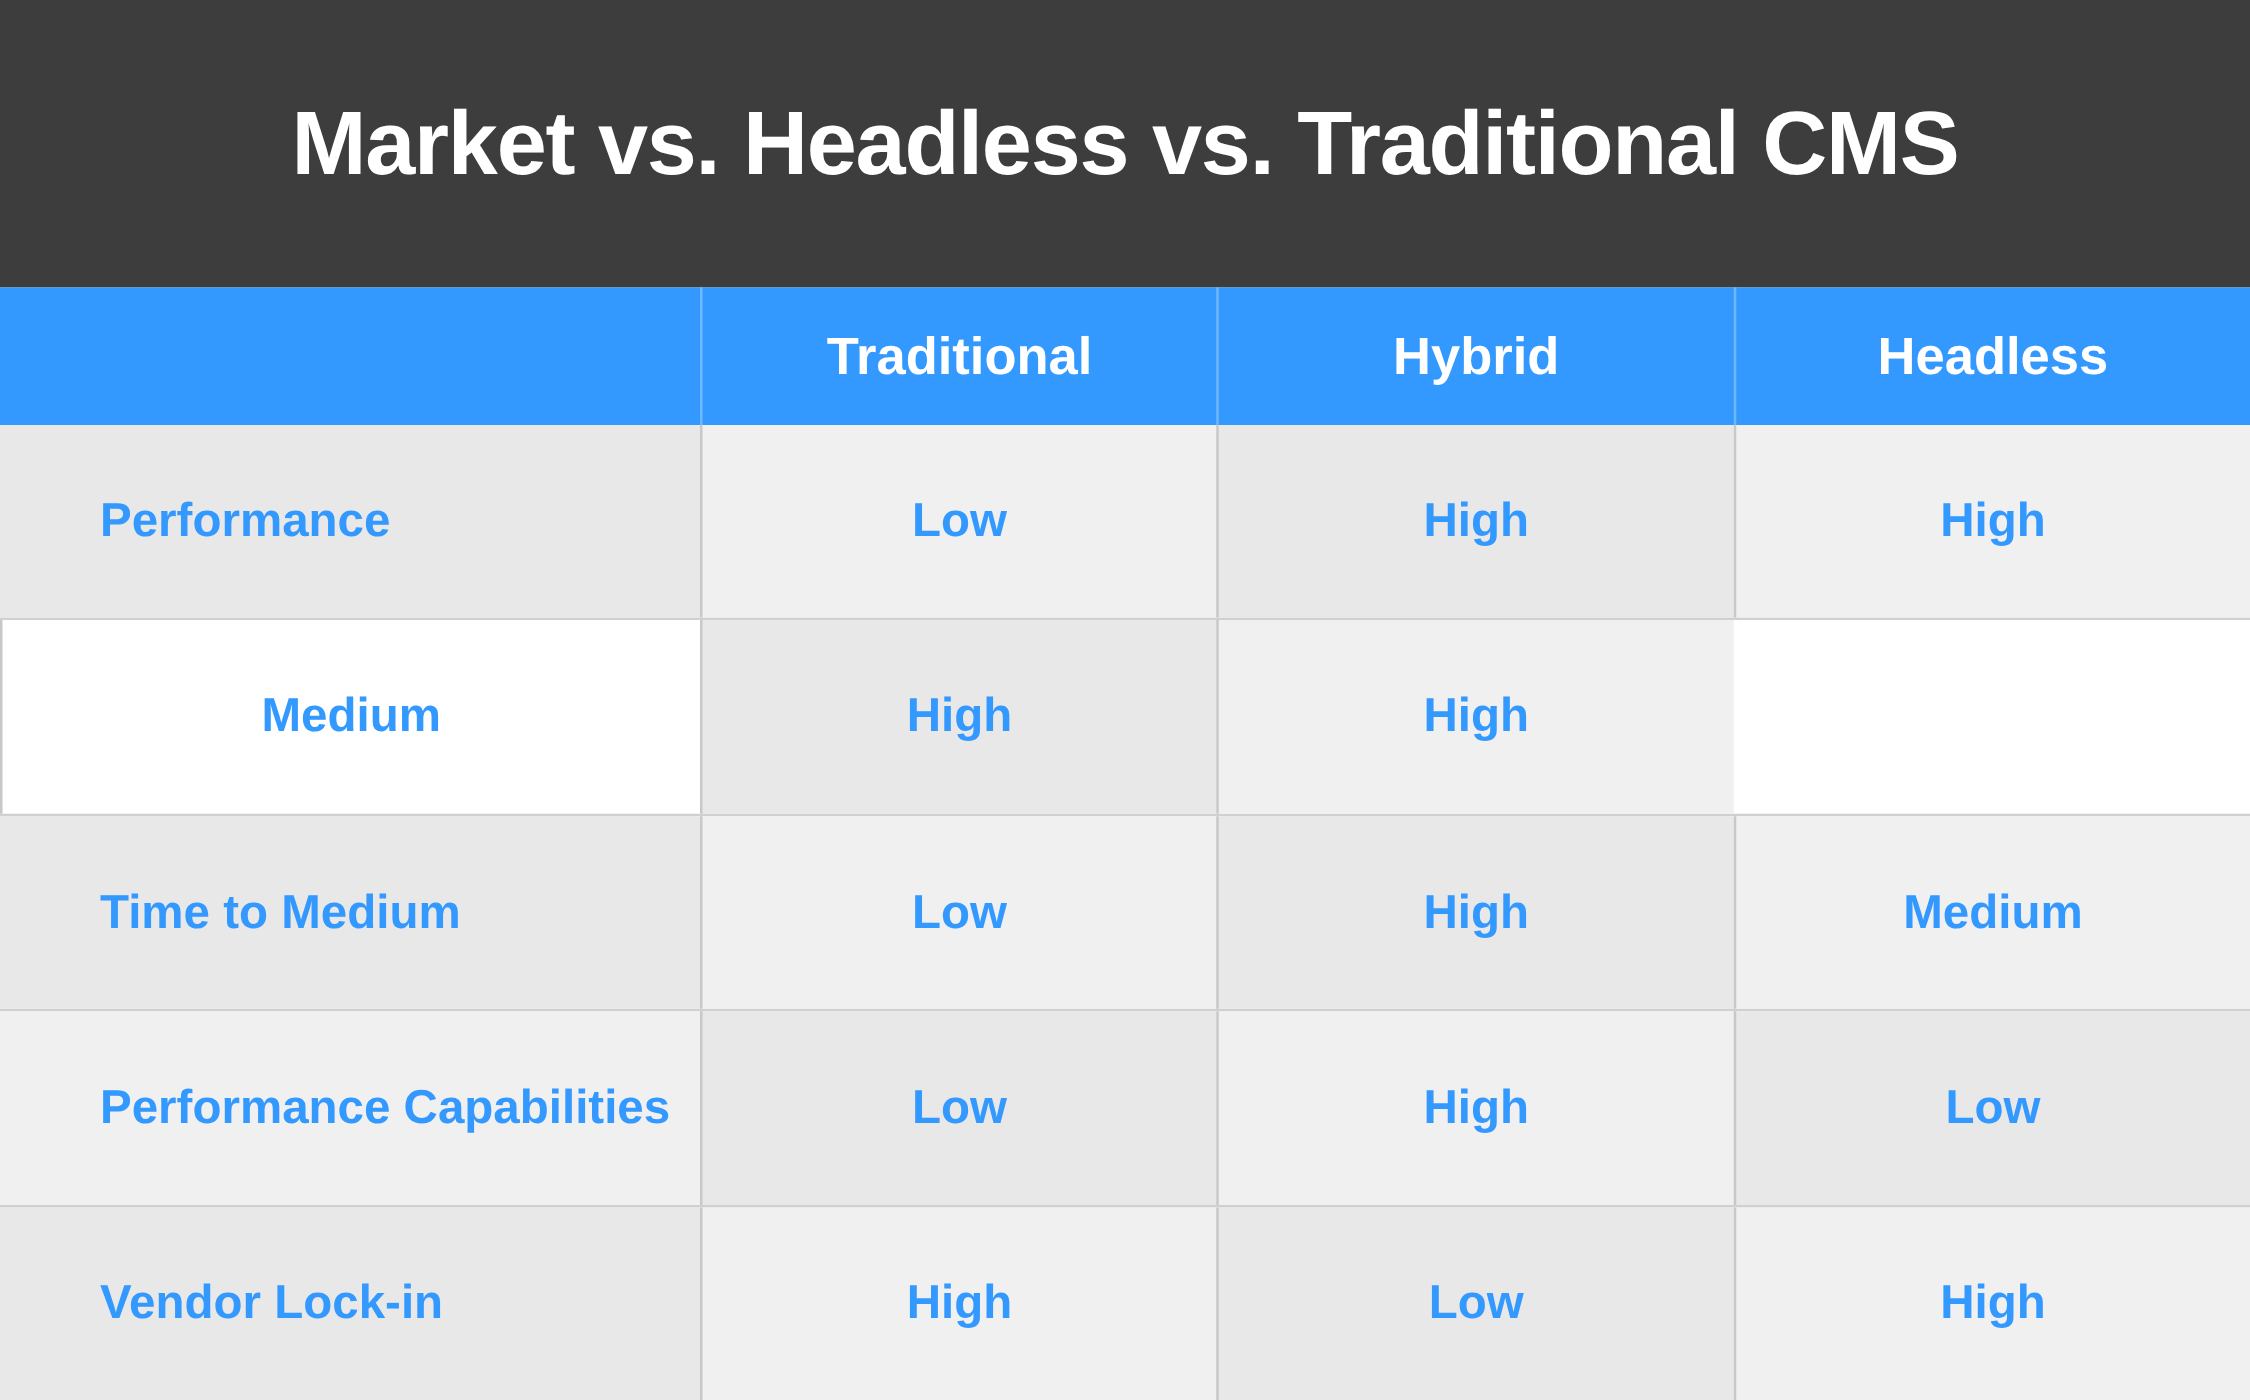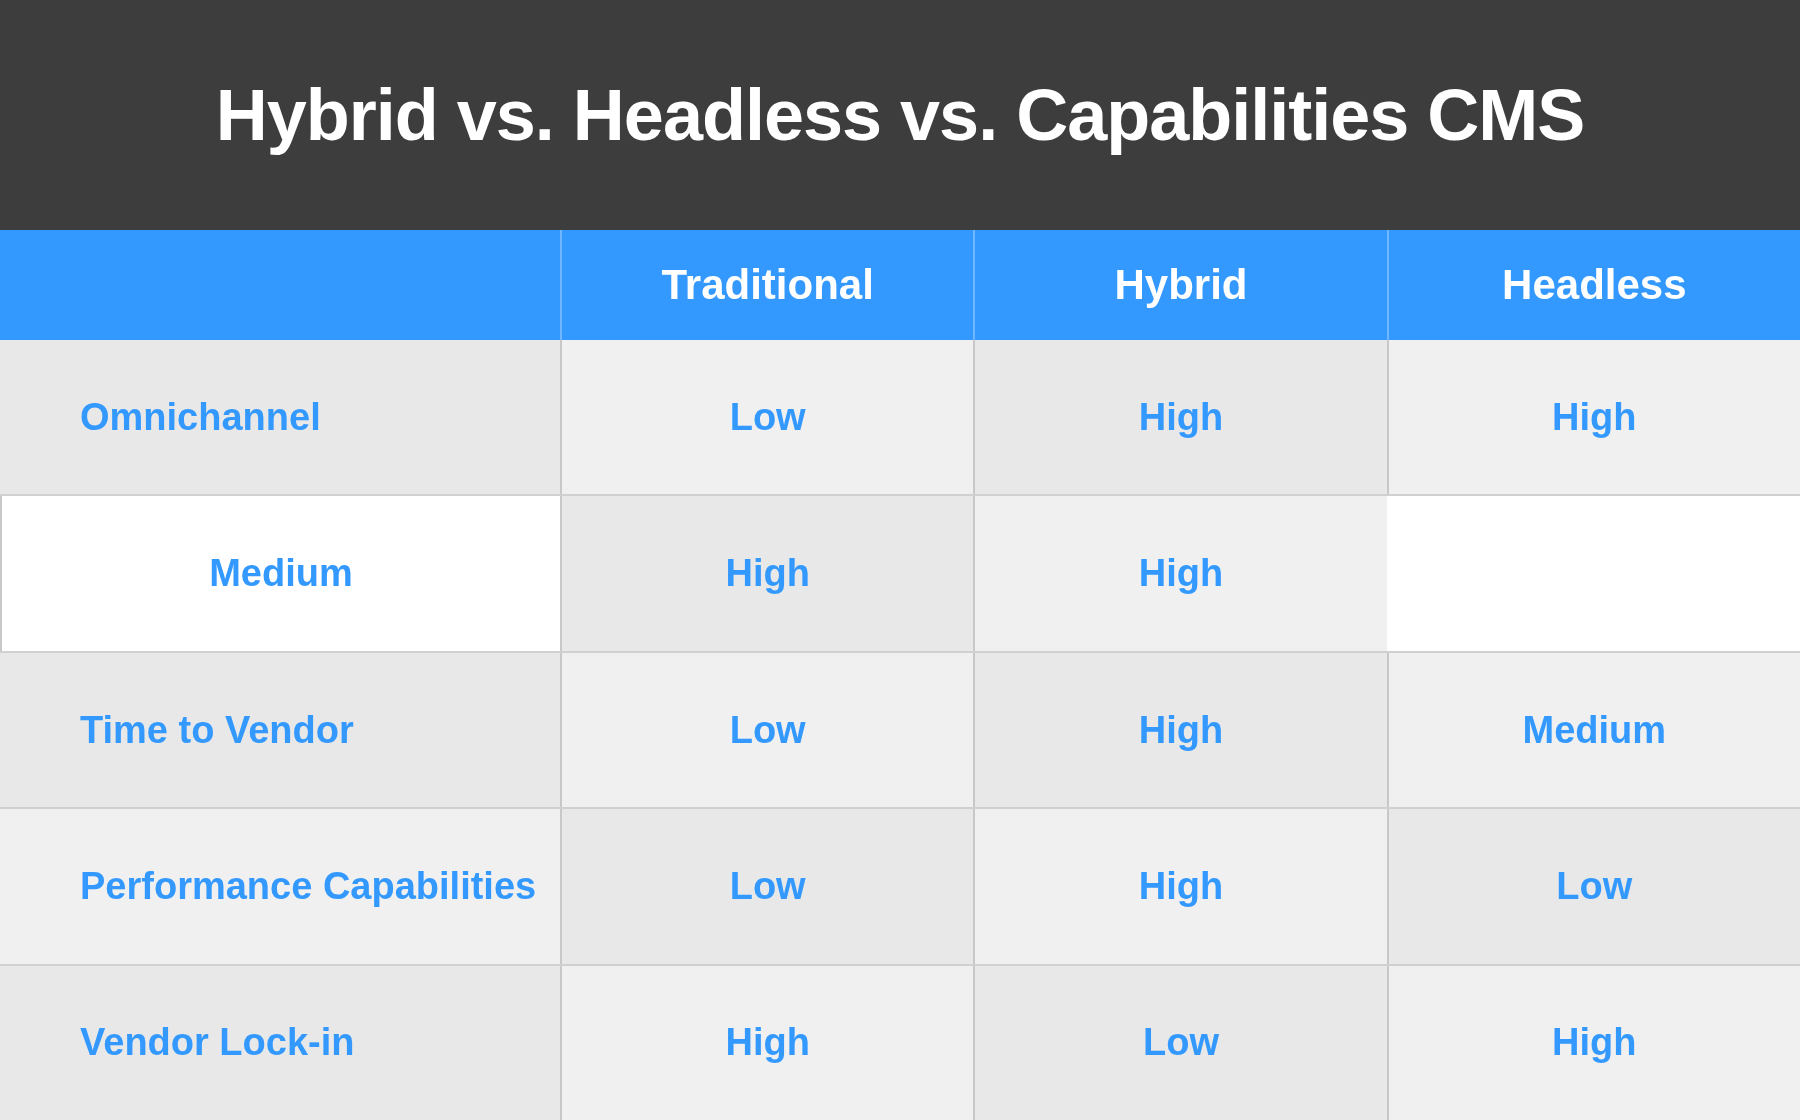--- a/index.html
+++ b/index.html
@@ -135,49 +135,49 @@
     .col-header-cell:not(:first-child) {
       border-left: 2px solid rgba(255,255,255,0.3);
     }
   </style>
 </head>
 <body>
 
 <div class="page-wrapper">
 
   <div class="header">
-    <h1>Hybrid vs. Headless vs. Capabilities CMS</h1>
+    <h1>Market vs. Headless vs. Traditional CMS</h1>
   </div>
 
   <div class="table-container">
 
     <div class="col-header-row">
       <div class="col-header-cell"></div>
       <div class="col-header-cell">Traditional</div>
       <div class="col-header-cell">Hybrid</div>
       <div class="col-header-cell">Headless</div>
     </div>
 
     <div class="data-rows">
 
       <div class="data-row">
-        <div class="row-label-cell">Omnichannel</div>
+        <div class="row-label-cell">Performance</div>
         <div class="data-cell">Low</div>
         <div class="data-cell">High</div>
         <div class="data-cell">High</div>
       </div>
 
       <div class="data-row">
         <div class="data-cell">Medium</div>
         <div class="data-cell">High</div>
         <div class="data-cell">High</div>
       </div>
 
       <div class="data-row">
-        <div class="row-label-cell">Time to Vendor</div>
+        <div class="row-label-cell">Time to Medium</div>
         <div class="data-cell">Low</div>
         <div class="data-cell">High</div>
         <div class="data-cell">Medium</div>
       </div>
 
       <div class="data-row">
         <div class="row-label-cell">Performance Capabilities</div>
         <div class="data-cell">Low</div>
         <div class="data-cell">High</div>
         <div class="data-cell">Low</div>

